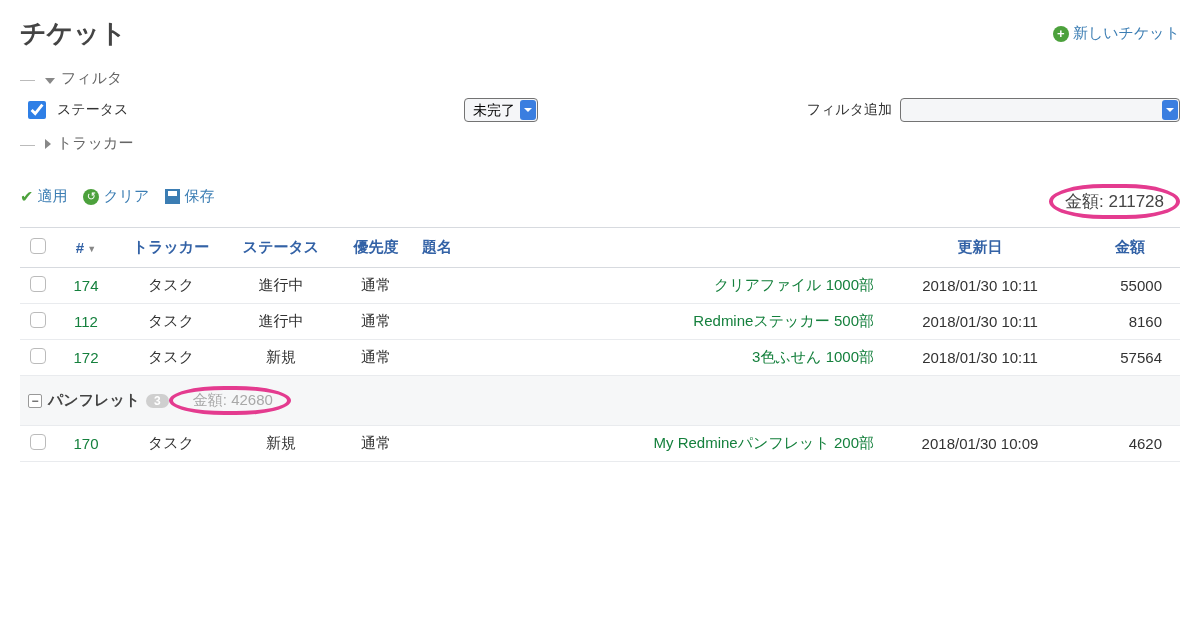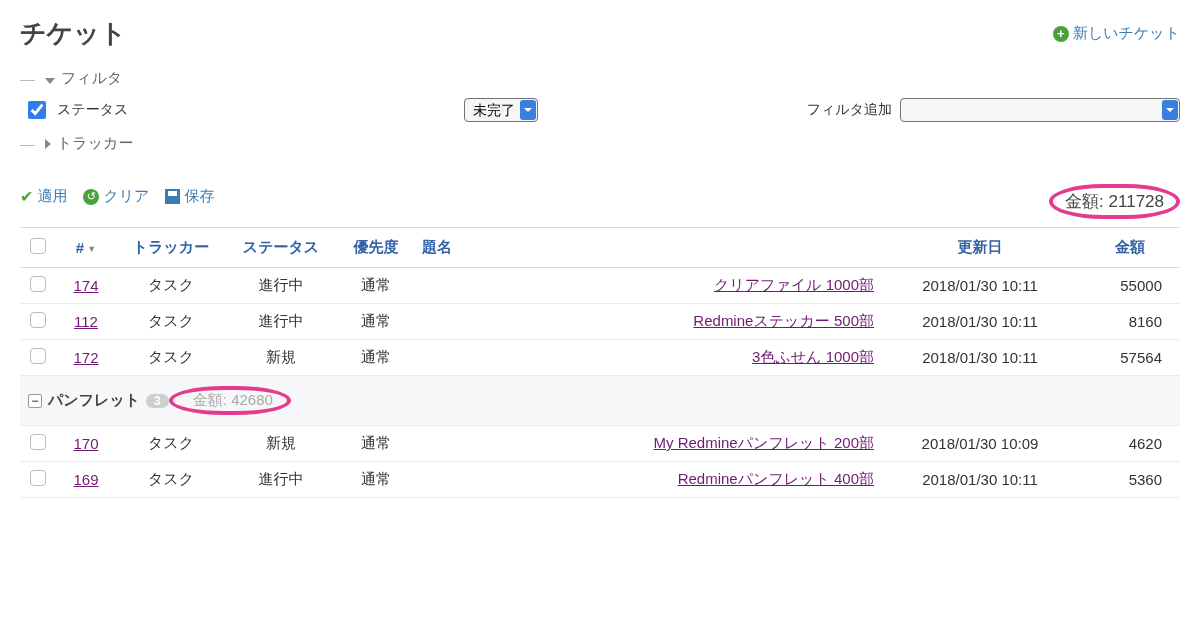--- a/index.html
+++ b/index.html
@@ -202,21 +202,21 @@
   }
   table.issues thead th.left { text-align: left; }
   table.issues tbody td {
     padding: 8px 6px;
     border-bottom: 1px solid #e9ebee;
     text-align: center;
     vertical-align: middle;
   }
   table.issues tbody td.left { text-align: right; }
   table.issues tbody td.right { text-align: right; padding-right: 18px; }
-  table.issues tbody td.link { color: #701a75; text-decoration: underline; }
+  table.issues tbody td.link { color: #15803d; }
   table.issues tbody tr.group-row td {
     background: #f6f7f8;
     text-align: left;
     font-weight: 600;
     color: #444;
     padding: 10px 8px;
   }
   .group-toggle {
     width: 14px; height: 14px;
     border: 1px solid #999;
@@ -391,24 +391,14 @@
       <tr>
         <td><span class="row-check"></span></td>
         <td class="link">170</td>
         <td>タスク</td>
         <td>新規</td>
         <td>通常</td>
         <td class="left link">My Redmineパンフレット 200部</td>
         <td>2018/01/30 10:09</td>
         <td class="right">4620</td>
       </tr>
-      <tr>
-        <td><span class="row-check"></span></td>
-        <td class="link">169</td>
-        <td>タスク</td>
-        <td>進行中</td>
-        <td>通常</td>
-        <td class="left link">Redmineパンフレット 400部</td>
-        <td>2018/01/30 10:11</td>
-        <td class="right">5360</td>
-      </tr>
     </tbody>
 </table>
 
 </body></html>

